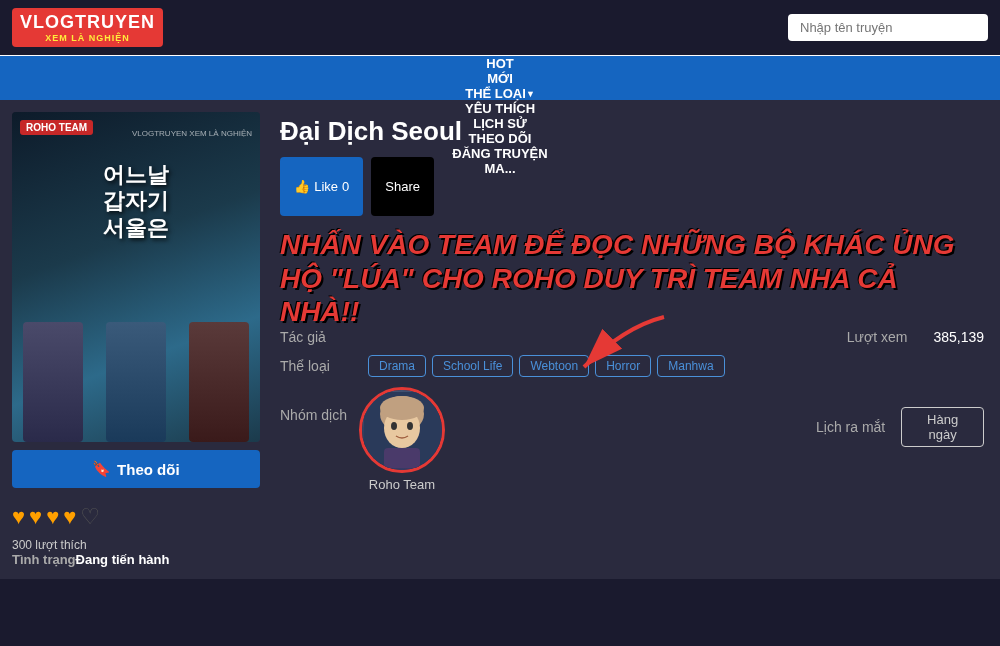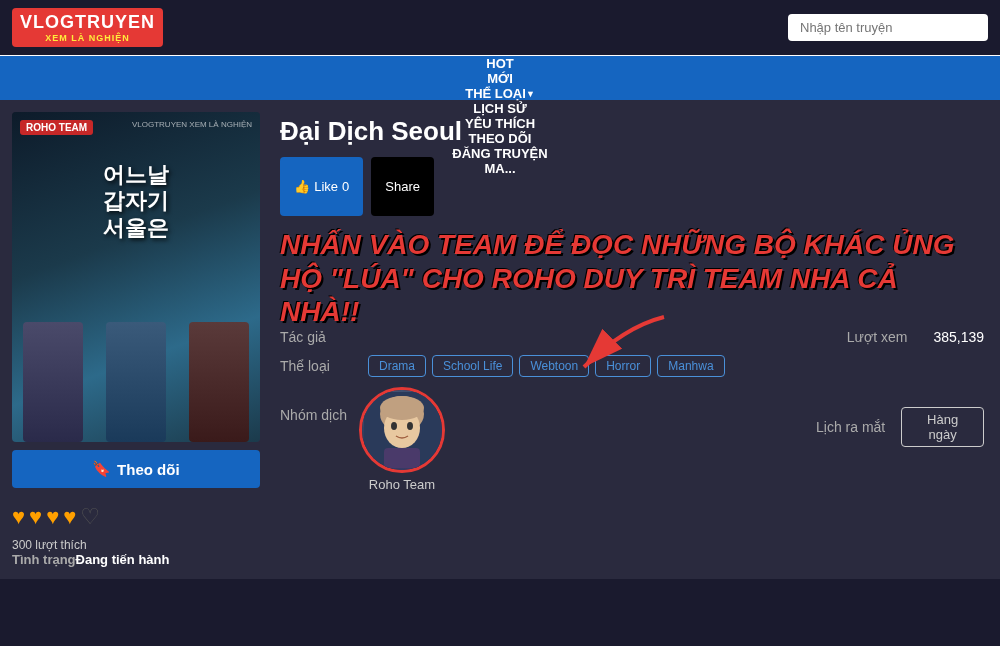--- a/index.html
+++ b/index.html
@@ -134,21 +134,21 @@
       color: #fff;
       font-size: 22px;
       font-weight: 900;
       text-align: center;
       line-height: 1.2;
       margin-top: 40px;
       text-shadow: 2px 2px 4px rgba(0,0,0,0.8);
     }
     .cover-watermark {
       position: absolute;
-      top: 8px;
+      top: 17px;
       right: 8px;
       font-size: 8px;
       color: rgba(255,255,255,0.6);
       text-align: right;
     }
     .cover-characters {
       position: absolute;
       bottom: 0;
       width: 100%;
       height: 160px;
@@ -369,22 +369,22 @@
       <span class="logo-sub">XEM LÀ NGHIỆN</span>
     </div>
   </div>
   <input class="search-input" type="text" placeholder="Nhập tên truyện" style="">
 </div>
 
 <nav class="nav">
   <div class="nav-item">HOT</div>
   <div class="nav-item">MỚI</div>
   <div class="nav-item dropdown">THỂ LOẠI</div>
+  <div class="nav-item">YÊU THÍCH</div>
   <div class="nav-item">LỊCH SỬ</div>
-  <div class="nav-item">YÊU THÍCH</div>
   <div class="nav-item">THEO DÕI</div>
   <div class="nav-item">ĐĂNG TRUYỆN</div>
   <div class="nav-last">MA...</div>
 </nav>
 
 <div class="main-content">
 
   <div class="left-panel">
 
     <div class="cover-img">

